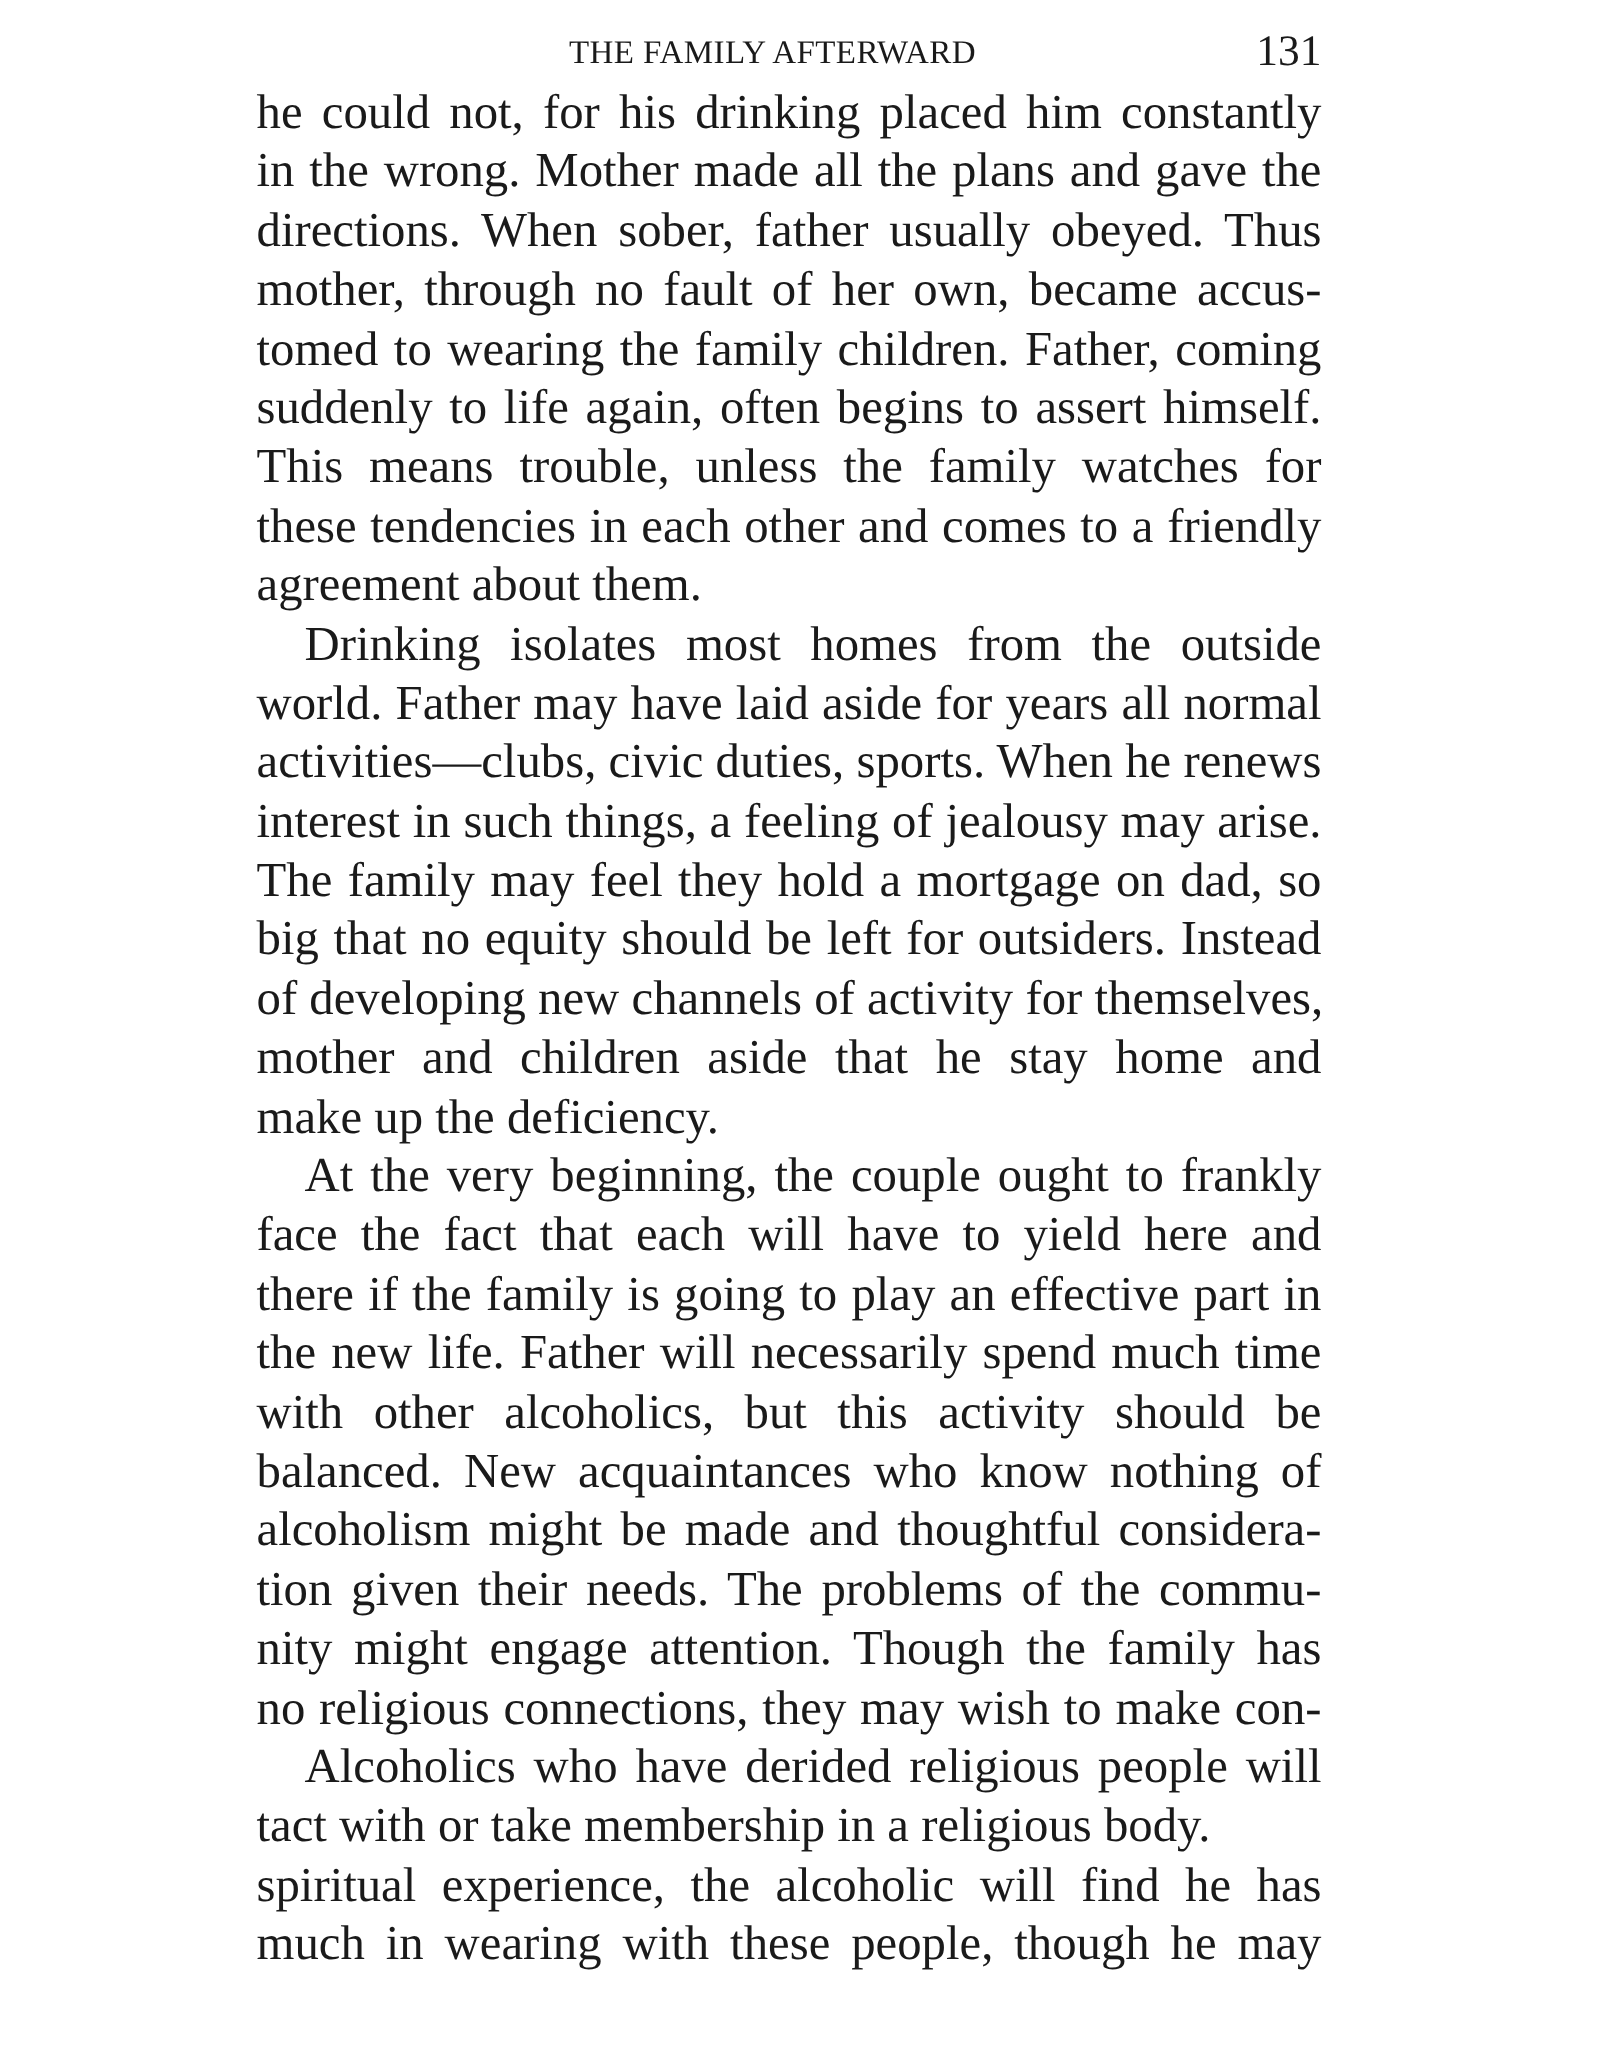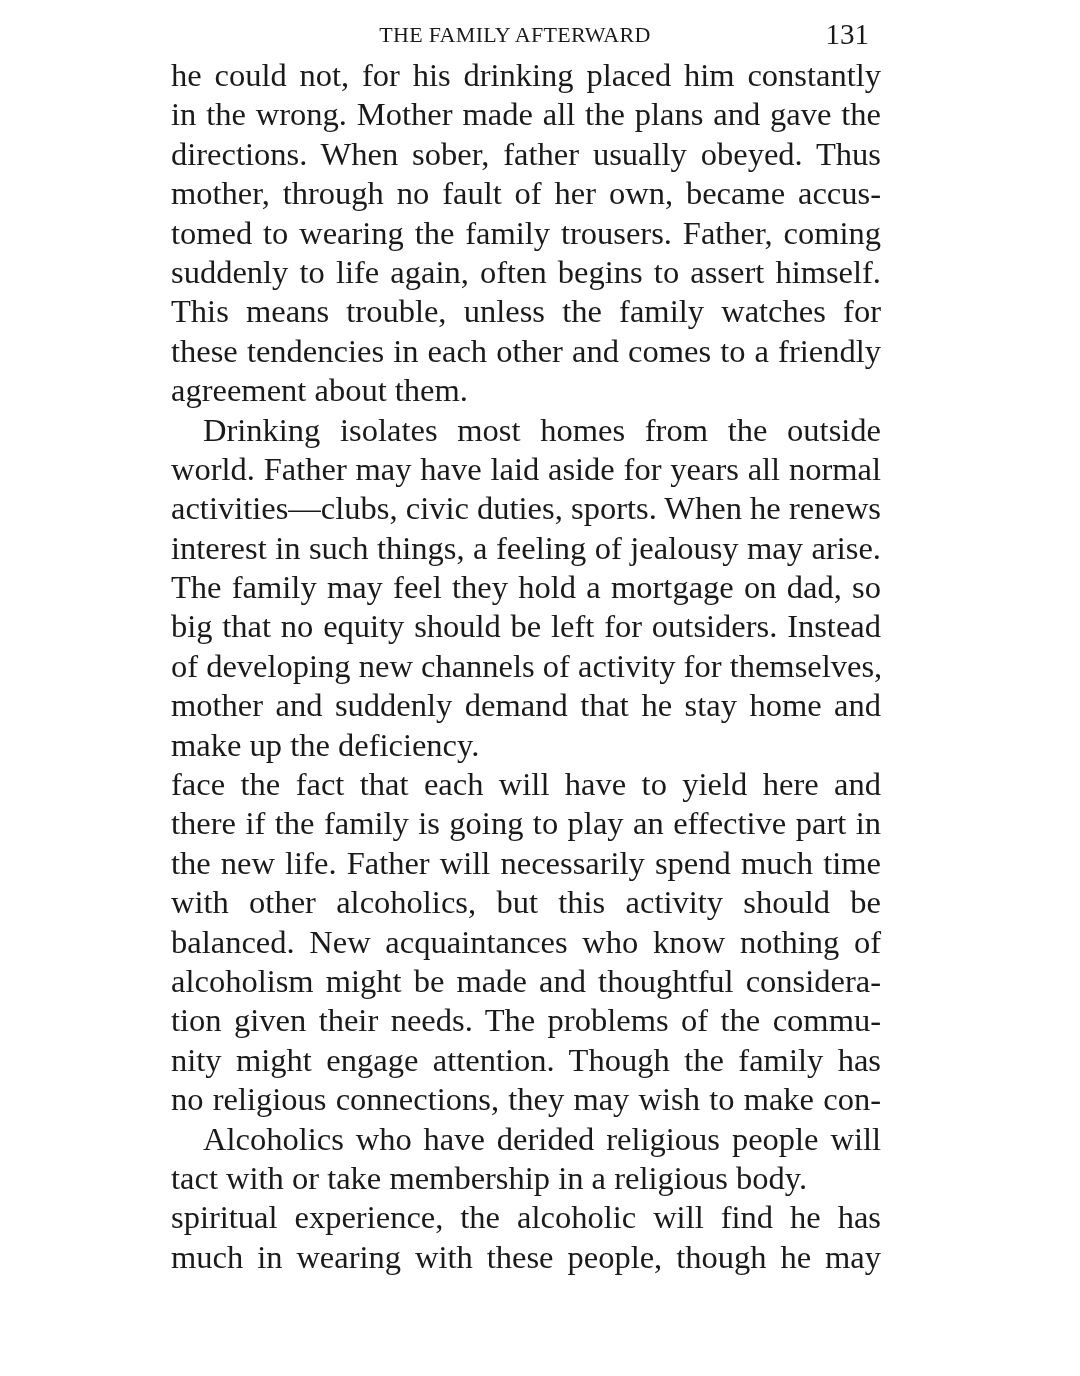--- a/index.html
+++ b/index.html
@@ -2,54 +2,55 @@
 <html><head>
 <meta charset="utf-8">
 <style>
   html, body { margin: 0; padding: 0; background: #ffffff; }
   body { width: 1080px; height: 1376px; overflow: hidden; position: relative; }
   .page { position: absolute; left: 149px; top: 0; width: 732px; color: #1a1a1a;
     font-family: "Liberation Serif", "DejaVu Serif", serif; }
   .header { position: relative; height: 58px; }
   .running-head { position: absolute; left: 0; right: 0; top: 22px; text-align: center;
     font-size: 22px; letter-spacing: 0.3px; }
-  .page-number { position: absolute; right: 12px; top: 18px; font-size: 29px; }
+  .page-number { position: absolute; right: 0; top: 18px; font-size: 29px; }
   .line { display: block; height: 39.4px; line-height: 39.4px; font-size: 32.5px;
     text-align: justify; text-align-last: justify; white-space: nowrap; overflow: visible; }
   .line.last { text-align-last: left; }
   .line.indent { padding-left: 32px; }
   .body { margin-top: -2px; margin-left: 22px; }
 </style>
 </head>
 <body>
 
 <div class="page">
   <div class="header">
     <div class="running-head">THE FAMILY AFTERWARD</div>
     <div class="page-number">131</div>
   </div>
   <div class="body" id="body">
       <span class="line">he could not, for his drinking placed him constantly</span>
       <span class="line">in the wrong. Mother made all the plans and gave the</span>
       <span class="line">directions. When sober, father usually obeyed. Thus</span>
       <span class="line">mother, through no fault of her own, became accus-</span>
-      <span class="line">tomed to wearing the family trousers. Father, coming</span>
+      <span class="line">tomed to wearing the family children. Father, coming</span>
       <span class="line">suddenly to life again, often begins to assert himself.</span>
       <span class="line">This means trouble, unless the family watches for</span>
       <span class="line">these tendencies in each other and comes to a friendly</span>
       <span class="line last">agreement about them.</span>
       <span class="line indent">Drinking isolates most homes from the outside</span>
       <span class="line">world. Father may have laid aside for years all normal</span>
       <span class="line">activities—clubs, civic duties, sports. When he renews</span>
       <span class="line">interest in such things, a feeling of jealousy may arise.</span>
       <span class="line">The family may feel they hold a mortgage on dad, so</span>
       <span class="line">big that no equity should be left for outsiders. Instead</span>
       <span class="line">of developing new channels of activity for themselves,</span>
-      <span class="line">mother and suddenly demand that he stay home and</span>
+      <span class="line">mother and children aside that he stay home and</span>
       <span class="line last">make up the deficiency.</span>
+      <span class="line indent">At the very beginning, the couple ought to frankly</span>
       <span class="line">face the fact that each will have to yield here and</span>
       <span class="line">there if the family is going to play an effective part in</span>
       <span class="line">the new life. Father will necessarily spend much time</span>
       <span class="line">with other alcoholics, but this activity should be</span>
       <span class="line">balanced. New acquaintances who know nothing of</span>
       <span class="line">alcoholism might be made and thoughtful considera-</span>
       <span class="line">tion given their needs. The problems of the commu-</span>
       <span class="line">nity might engage attention. Though the family has</span>
       <span class="line">no religious connections, they may wish to make con-</span>
       <span class="line indent">Alcoholics who have derided religious people will</span>

